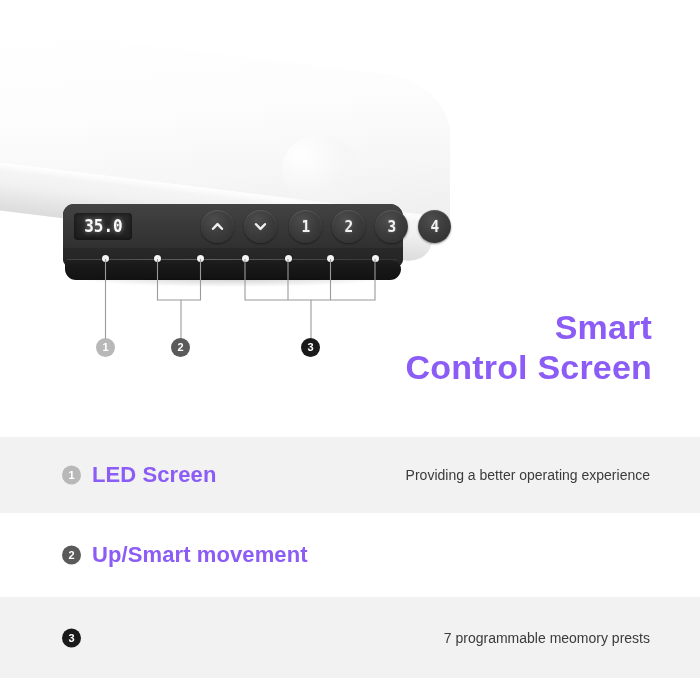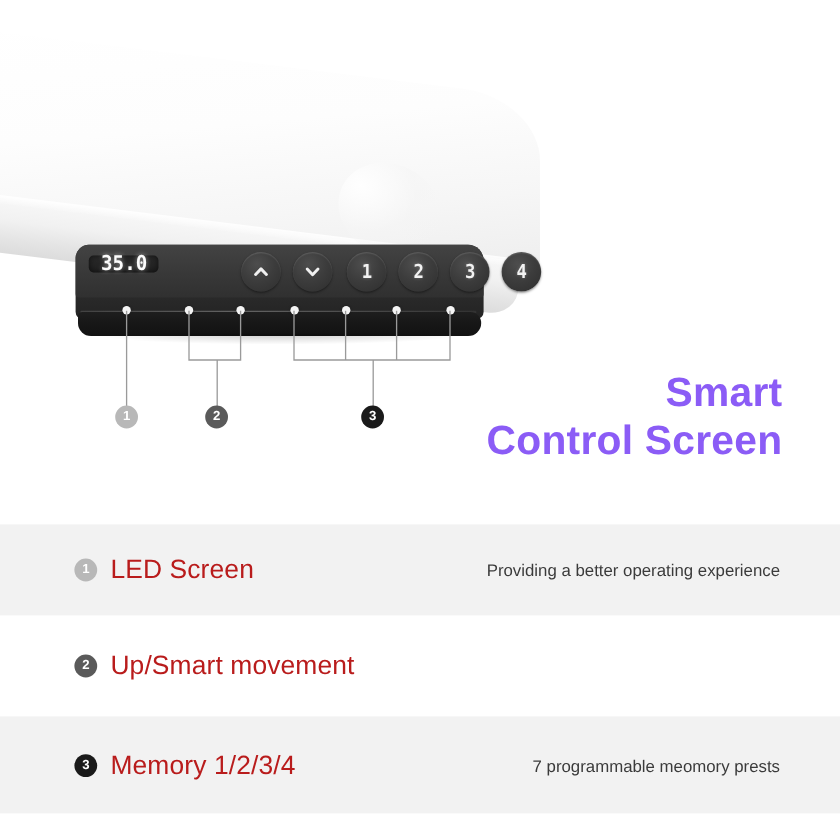--- a/index.html
+++ b/index.html
@@ -66,21 +66,21 @@
     background:linear-gradient(90deg,rgba(120,120,120,0.35),rgba(150,150,150,0.55) 40%,rgba(90,90,90,0.25));
     border-radius:2px;
   }
   .panel-shadow {
     position:absolute; left:14px; top:74px; width:310px; height:9px;
     background:radial-gradient(ellipse at 50% 0%, rgba(0,0,0,0.20), rgba(0,0,0,0) 72%);
   }
 
   
   .led {
-    position:absolute; left:11px; top:9px; width:58px; height:14px;
+    position:absolute; left:11px; top:9px; width:58px; height:27px;
     background:linear-gradient(180deg,#2a2a2a,#202020);
     border-radius:4px;
     display:flex; align-items:center; justify-content:center;
     box-shadow:inset 0 0 5px rgba(0,0,0,0.6);
   }
   .led-text {
     font-family:"DejaVu Sans Mono", monospace;
     font-size:17px; font-weight:bold; color:#fcfcfc;
     letter-spacing:0px; line-height:1;
     text-shadow:0 0 5px rgba(255,255,255,0.55);
@@ -129,21 +129,21 @@
   .row-a { background:#f2f2f2; }
   .row-b { background:#ffffff; }
   .row-badge {
     position:absolute; left:62px; top:50%; transform:translateY(-50%);
     width:19px; height:19px; border-radius:50%;
     display:flex; align-items:center; justify-content:center;
     font-size:11px; font-weight:bold; color:#ffffff; line-height:1;
   }
   .row-label {
     position:absolute; left:92px; top:50%; transform:translateY(-50%);
-    color:#b91c1c; font-size:22px; font-weight:normal; letter-spacing:0.1px;
+    color:#8b5cf6; font-size:22px; font-weight:bold; letter-spacing:0.1px;
   }
   .row-desc {
     position:absolute; right:50px; top:50%; transform:translateY(-50%);
     color:#3b3b3b; font-size:14px; font-weight:normal; text-align:right;
   }
 </style>
 </head>
 <body>
 
 <div id="root">
@@ -246,20 +246,19 @@
       <div class="row-badge" style="background:#5a5a5a">
         <span>2</span>
       </div>
       <div class="row-label">Up/Smart movement</div>
     </div>
 
     <div class="row row-a" style="top:160px; height:81px;">
       <div class="row-badge" style="background:#1a1a1a">
         <span>3</span>
       </div>
-      <div class="row-label">Memory 1/2/3/4</div>
       <div class="row-desc">7 programmable meomory prests</div>
     </div>
 
     <div class="row row-b" style="top:241px; height:22px;"></div>
   </div>
 
 </div>
 
 </body></html>

